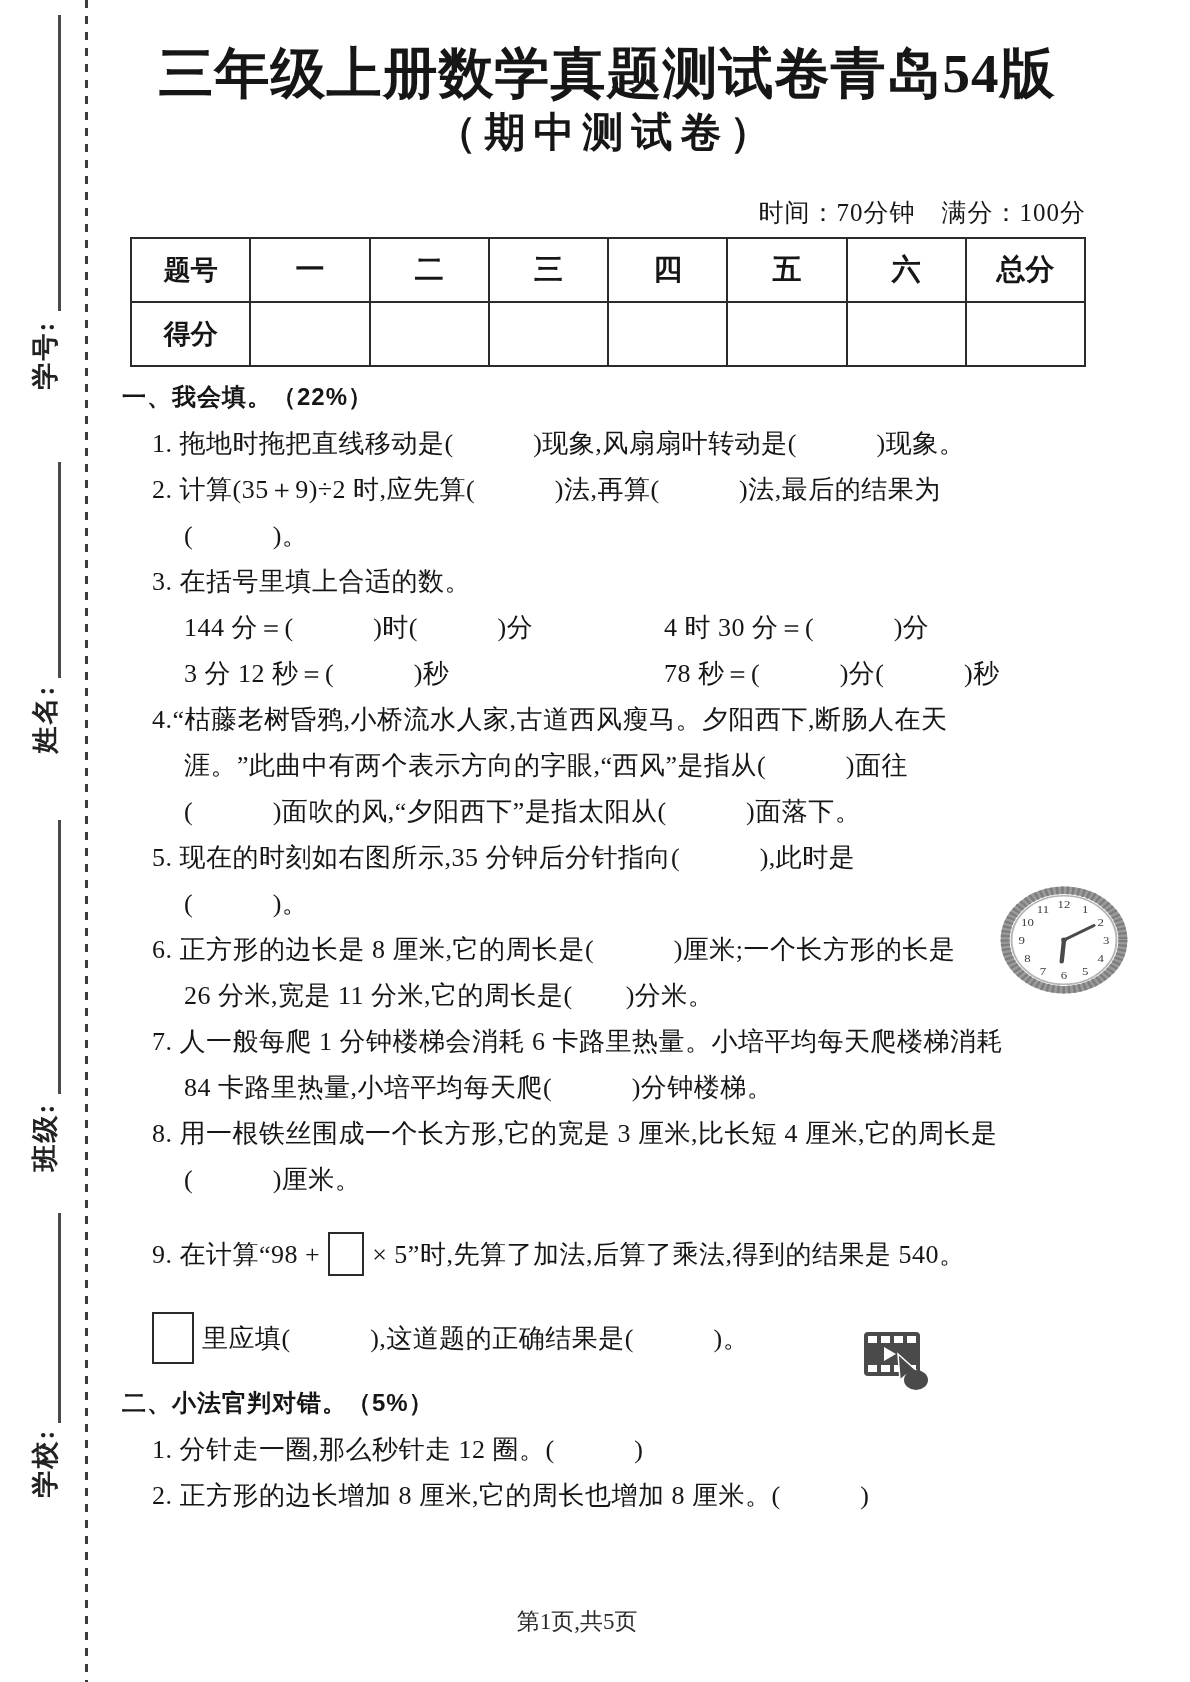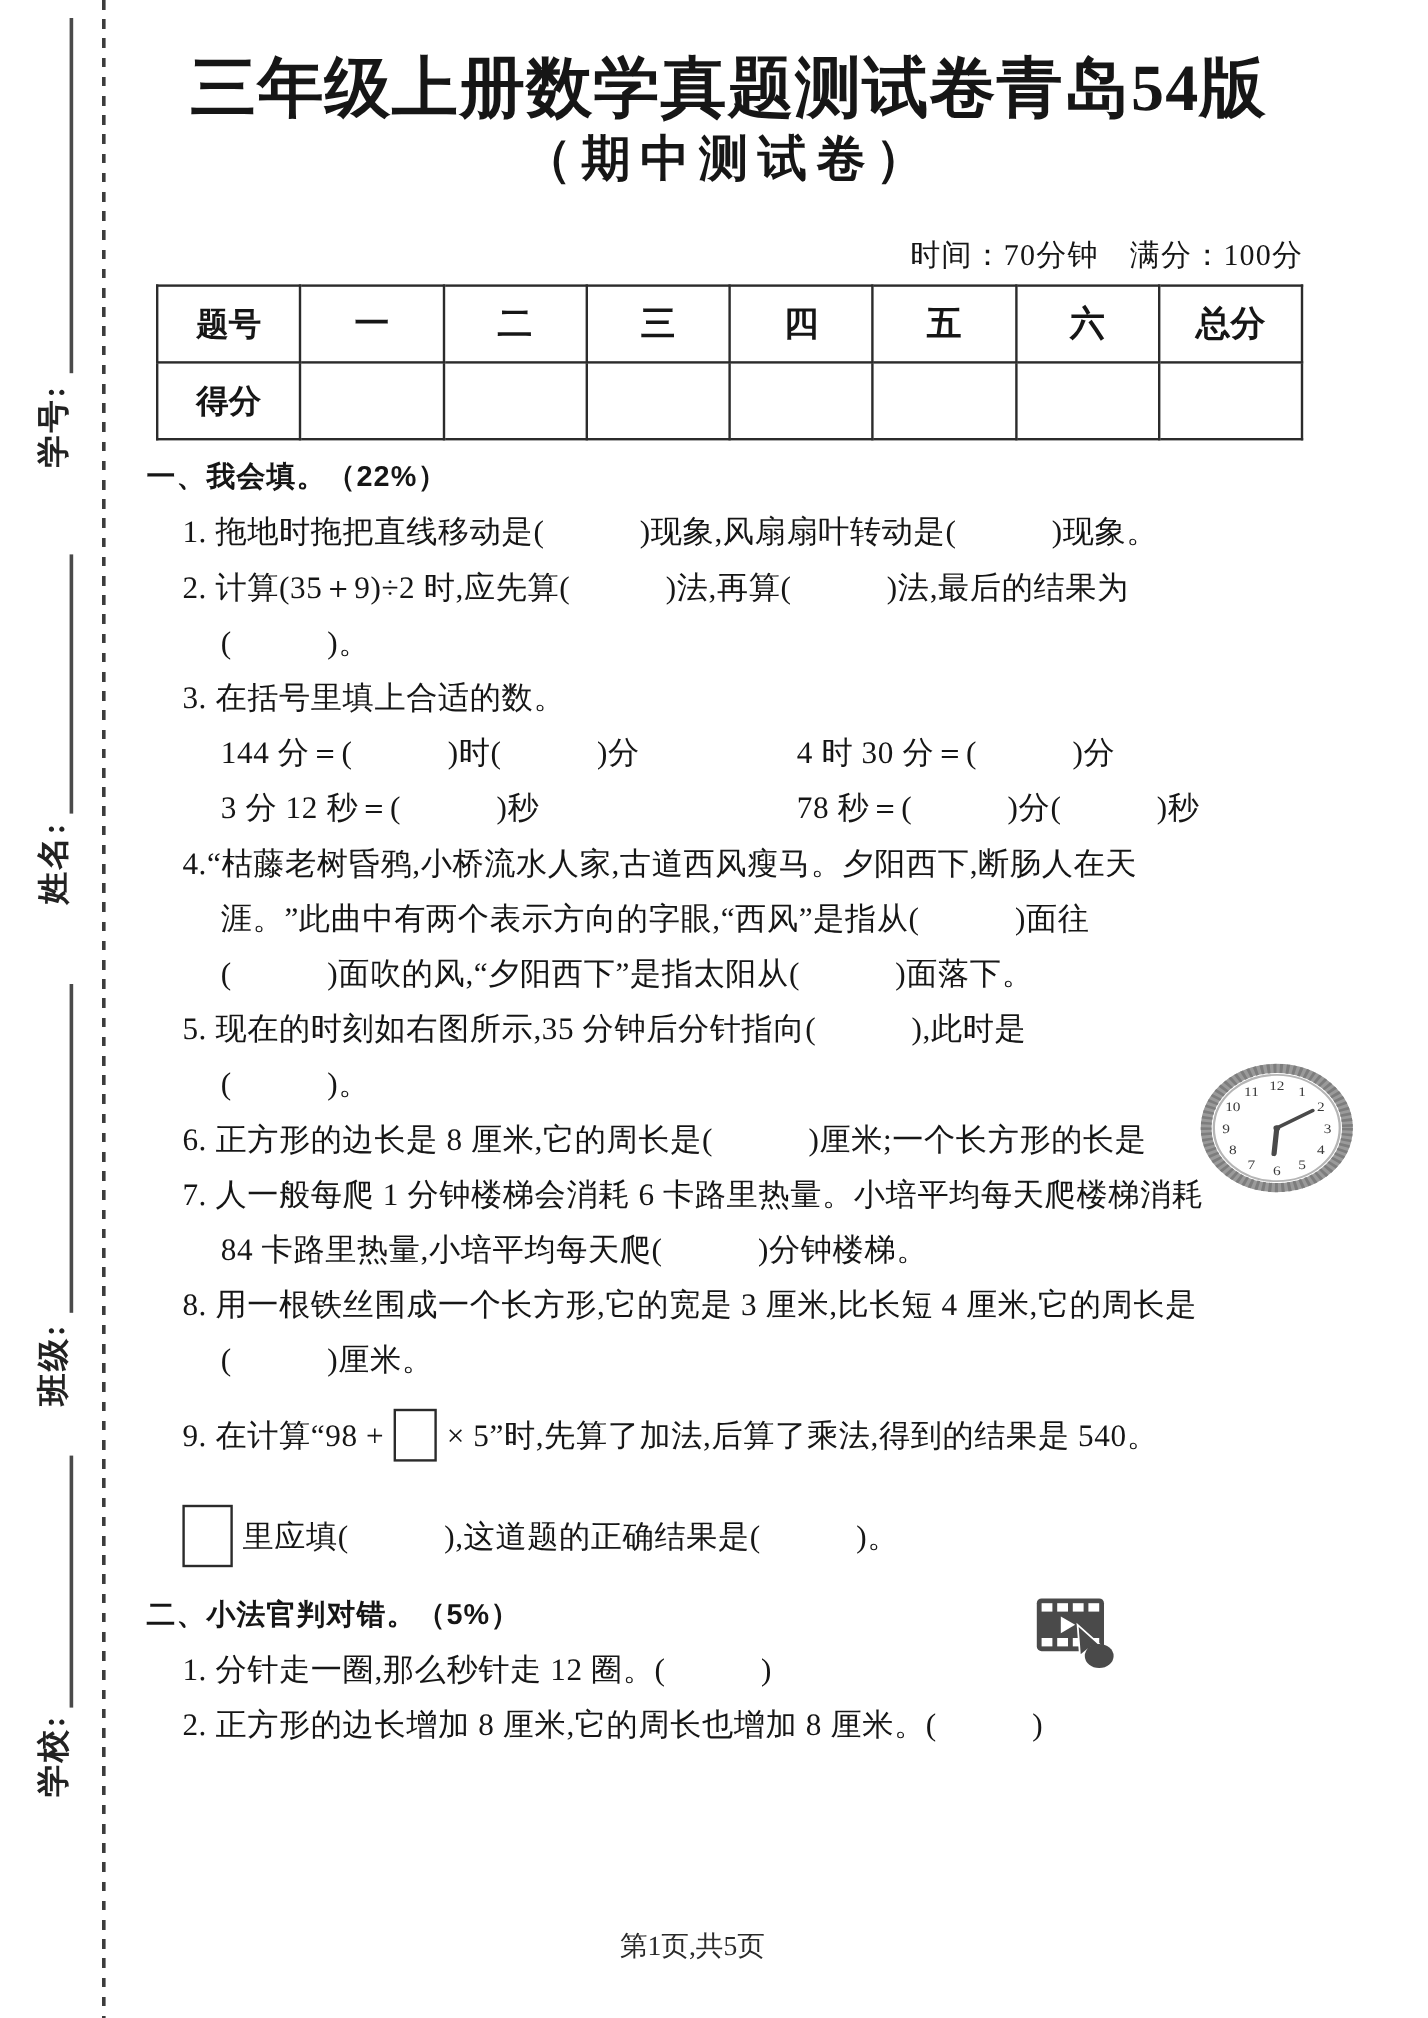--- a/index.html
+++ b/index.html
@@ -40,21 +40,21 @@
   
   .sec-heading{
     margin-top:14px;font-size:24px;font-weight:bold;
     font-family:"Liberation Sans","DejaVu Sans",sans-serif;letter-spacing:1px;
   }
   .line{font-size:26px;line-height:30px;margin-top:16px;padding-left:30px;letter-spacing:0.5px;}
   .line.cont{padding-left:62px;}
   .cols{display:flex;}
   .cols .c1{width:480px;}
   .judge{display:flex;justify-content:flex-start;padding-right:44px;}
-  .mt-big{margin-top:28px;}
+  .mt-big{margin-top:40px;}
   .mt-med{margin-top:36px;}
   .mt-sec{margin-top:20px;}
   
   .blank-box{display:inline-block;width:32px;height:40px;border:2px solid #2b2b2b;
     background:#fff;vertical-align:middle;margin:0 8px;position:relative;top:-3px;}
   .blank-box.big{width:38px;height:48px;margin-left:0;}
   
   .clock-wrap{position:absolute;left:1000px;top:886px;width:128px;height:108px;}
   
   .video-wrap{position:absolute;left:860px;top:1328px;width:76px;height:66px;}
@@ -135,20 +135,21 @@
   </div>
 
   <div class="line">4.“枯藤老树昏鸦,小桥流水人家,古道西风瘦马。夕阳西下,断肠人在天</div>
   <div class="line cont">涯。”此曲中有两个表示方向的字眼,“西风”是指从(　　　)面往</div>
   <div class="line cont">(　　　)面吹的风,“夕阳西下”是指太阳从(　　　)面落下。</div>
 
   <div class="line">5. 现在的时刻如右图所示,35 分钟后分针指向(　　　),此时是</div>
   <div class="line cont">(　　　)。</div>
 
   <div class="line">6. 正方形的边长是 8 厘米,它的周长是(　　　)厘米;一个长方形的长是</div>
+  <div class="line cont">26 分米,宽是 11 分米,它的周长是(　　)分米。</div>
 
   <div class="line">7. 人一般每爬 1 分钟楼梯会消耗 6 卡路里热量。小培平均每天爬楼梯消耗</div>
   <div class="line cont">84 卡路里热量,小培平均每天爬(　　　)分钟楼梯。</div>
 
   <div class="line">8. 用一根铁丝围成一个长方形,它的宽是 3 厘米,比长短 4 厘米,它的周长是</div>
   <div class="line cont">(　　　)厘米。</div>
 
   <div class="line mt-big">
     <span>9. 在计算“98 +</span><span class="blank-box"></span><span>× 5”时,先算了加法,后算了乘法,得到的结果是 540。</span>
   </div>

